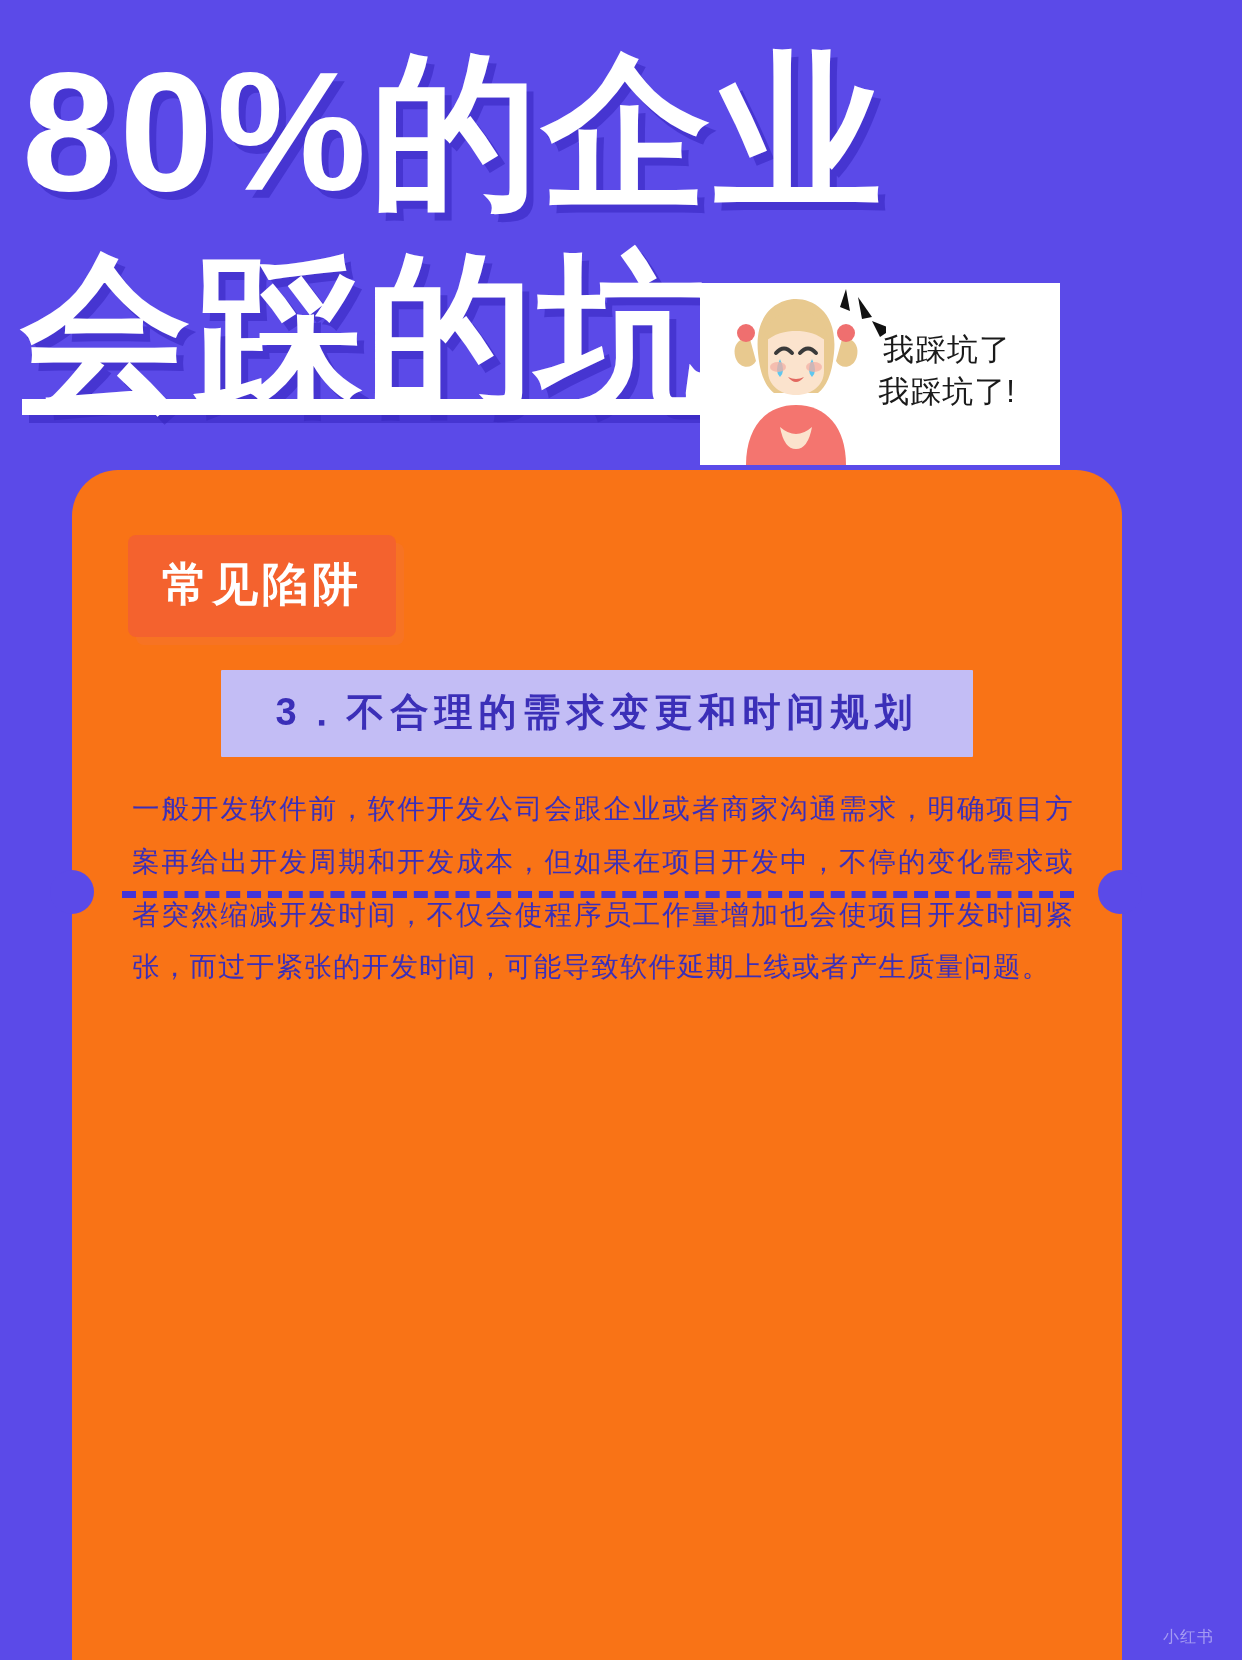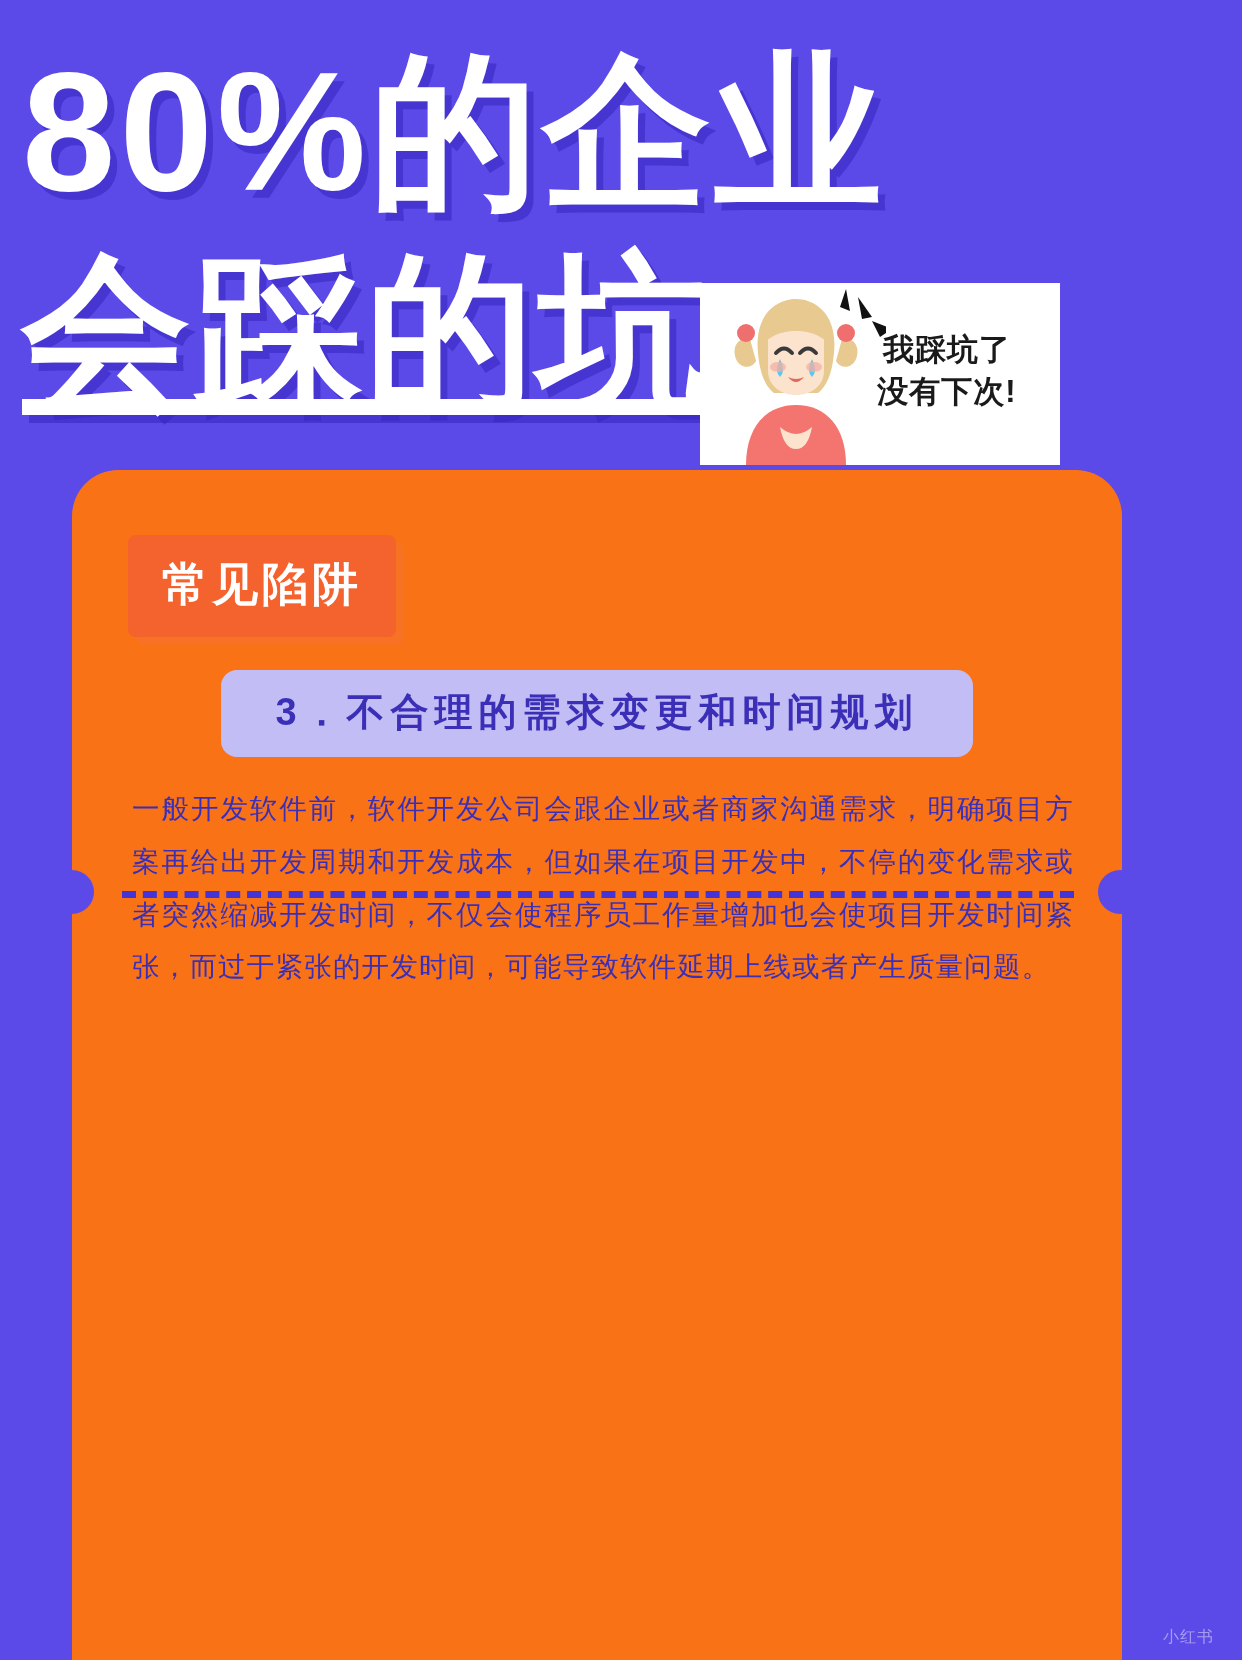--- a/index.html
+++ b/index.html
@@ -55,21 +55,21 @@
     background: #ffffff;
   }
   .sticker-text {
     position: absolute;
     right: 18px;
     top: 46px;
     width: 190px;
     text-align: center;
     color: #1a1a1a;
     font-size: 31px;
-    font-weight: 700;
+    font-weight: 400;
     line-height: 1.35;
     letter-spacing: 1px;
   }
   .sticker-art {
     position: absolute;
     left: 6px;
     top: 4px;
     width: 180px;
     height: 178px;
   }
@@ -122,21 +122,21 @@
 
   
   .section { position: absolute; left: 0; width: 1050px; }
   .section-1 { top: 200px; }
   .section-2 { top: 545px; }
 
   .section-head {
     margin: 0 auto;
     width: 752px;
     background: #c3bdf5;
-    border-radius: 16px;
+    border-radius: 1px;
     color: #3b2fb8;
     font-size: 38px;
     font-weight: 700;
     letter-spacing: 6px;
     text-align: center;
     padding: 17px 0 19px 0;
     box-sizing: border-box;
   }
   .section-body {
     margin: 26px 48px 0 60px;
@@ -195,21 +195,21 @@
       <path d="M40 178 C40 140 60 118 90 118 C120 118 140 140 140 178 Z" fill="#f4756f"></path>
       <path d="M74 140 q16 14 32 0 q-4 22 -16 22 q-12 0 -16 -22 Z" fill="#fbe3cd"></path>
 
       <path d="M152 10 l14 20 l-10 2 Z" fill="#111111"></path>
       <path d="M166 34 l20 8 l-12 8 Z" fill="#111111"></path>
       <path d="M140 2 l4 22 l-10 -4 Z" fill="#111111"></path>
     </svg>
   </div>
   <div class="sticker-text">
     <div>我踩坑了</div>
-    <div>没有下次!</div>
+    <div>我踩坑了!</div>
   </div>
 </div>
 
 <div class="card">
 
   <div class="tag">常见陷阱</div>
 
   <div class="section section-1">
     <div class="section-head">3．不合理的需求变更和时间规划</div>
     <div class="section-body">一般开发软件前，软件开发公司会跟企业或者商家沟通需求，明确项目方案再给出开发周期和开发成本，但如果在项目开发中，不停的变化需求或者突然缩减开发时间，不仅会使程序员工作量增加也会使项目开发时间紧张，而过于紧张的开发时间，可能导致软件延期上线或者产生质量问题。</div>

